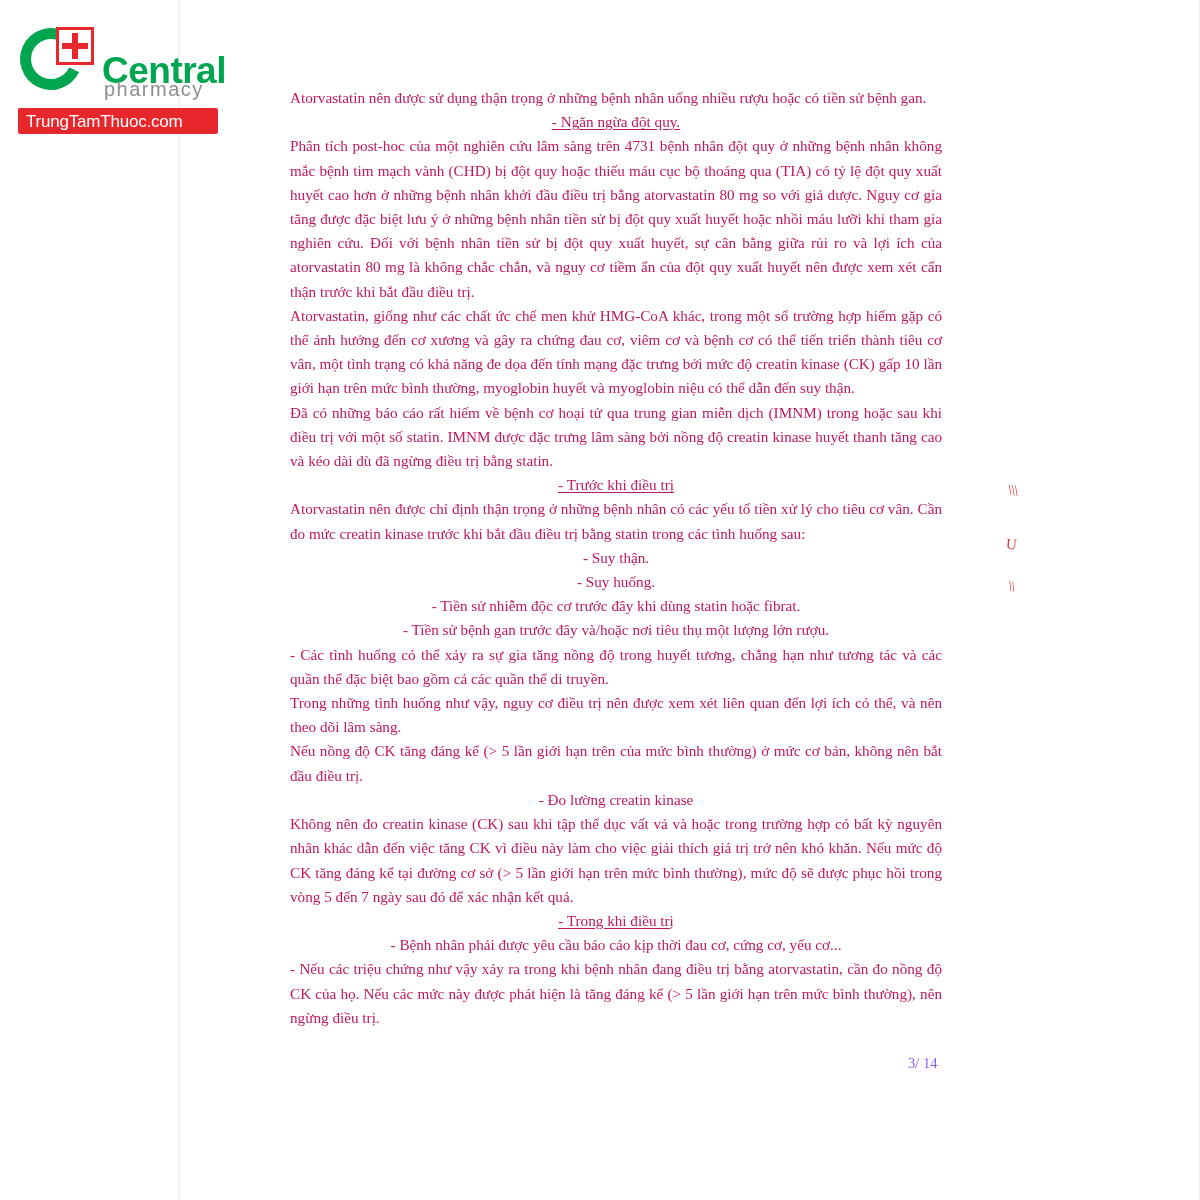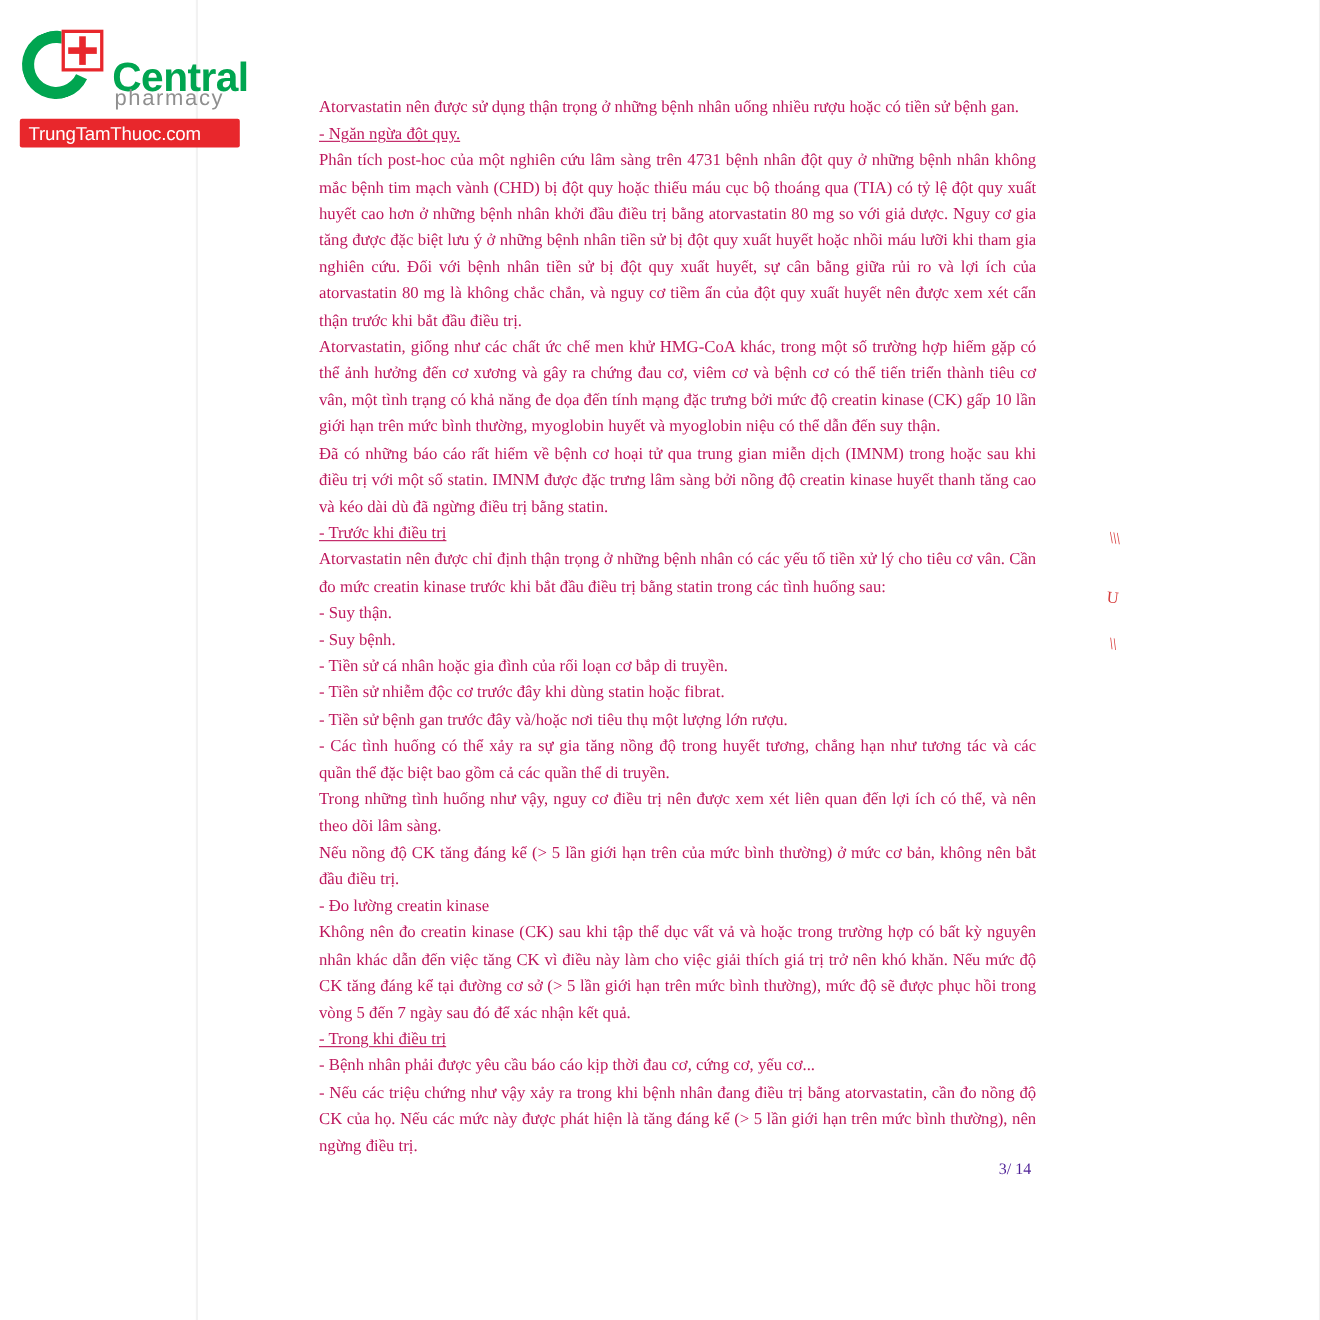--- a/index.html
+++ b/index.html
@@ -145,32 +145,32 @@
     line-height: 24.2px;
     color: #be185d;
     text-align: justify;
     text-justify: inter-word;
   }
   .para {
     margin: 0 0 0 0;
     text-align: justify;
   }
   .para.nojust {
-    text-align: left;
+    text-align: center;
   }
   .underline-head {
     text-decoration: underline;
     text-underline-offset: 2px;
   }
   .page-num {
     position: absolute;
     left: 908px;
     top: 1055px;
     font-size: 14.5px;
-    color: #4c1d95;
+    color: #8b5cf6;
   }
 
   
   .scribble {
     position: absolute;
     color: #d01b1b;
     font-family: "Liberation Serif", serif;
     font-size: 15px;
     line-height: 17px;
     opacity: 0.85;
@@ -202,22 +202,21 @@
 
 <div class="doc-body">
   <p class="para">Atorvastatin nên được sử dụng thận trọng ở những bệnh nhân uống nhiều rượu hoặc có tiền sử bệnh gan.</p>
   <p class="para nojust underline-head">- Ngăn ngừa đột quy.</p>
   <p class="para">Phân tích post-hoc của một nghiên cứu lâm sàng trên 4731 bệnh nhân đột quy ở những bệnh nhân không mắc bệnh tim mạch vành (CHD) bị đột quy hoặc thiếu máu cục bộ thoáng qua (TIA) có tỷ lệ đột quy xuất huyết cao hơn ở những bệnh nhân khởi đầu điều trị bằng atorvastatin 80 mg so với giả dược. Nguy cơ gia tăng được đặc biệt lưu ý ở những bệnh nhân tiền sử bị đột quy xuất huyết hoặc nhồi máu lưỡi khi tham gia nghiên cứu. Đối với bệnh nhân tiền sử bị đột quy xuất huyết, sự cân bằng giữa rủi ro và lợi ích của atorvastatin 80 mg là không chắc chắn, và nguy cơ tiềm ẩn của đột quy xuất huyết nên được xem xét cẩn thận trước khi bắt đầu điều trị.</p>
   <p class="para">Atorvastatin, giống như các chất ức chế men khử HMG-CoA khác, trong một số trường hợp hiếm gặp có thể ảnh hưởng đến cơ xương và gây ra chứng đau cơ, viêm cơ và bệnh cơ có thể tiến triển thành tiêu cơ vân, một tình trạng có khả năng đe dọa đến tính mạng đặc trưng bởi mức độ creatin kinase (CK) gấp 10 lần giới hạn trên mức bình thường, myoglobin huyết và myoglobin niệu có thể dẫn đến suy thận.</p>
   <p class="para">Đã có những báo cáo rất hiếm về bệnh cơ hoại tử qua trung gian miễn dịch (IMNM) trong hoặc sau khi điều trị với một số statin. IMNM được đặc trưng lâm sàng bởi nồng độ creatin kinase huyết thanh tăng cao và kéo dài dù đã ngừng điều trị bằng statin.</p>
   <p class="para nojust underline-head">- Trước khi điều trị</p>
   <p class="para">Atorvastatin nên được chỉ định thận trọng ở những bệnh nhân có các yếu tố tiền xử lý cho tiêu cơ vân. Cần đo mức creatin kinase trước khi bắt đầu điều trị bằng statin trong các tình huống sau:</p>
   <p class="para nojust">- Suy thận.</p>
-  <p class="para nojust">- Suy bệnh.</p>
-  <p class="para nojust">- Tiền sử cá nhân hoặc gia đình của rối loạn cơ bắp di truyền.</p>
+  <p class="para nojust">- Suy huống.</p>
   <p class="para nojust">- Tiền sử nhiễm độc cơ trước đây khi dùng statin hoặc fibrat.</p>
   <p class="para nojust">- Tiền sử bệnh gan trước đây và/hoặc nơi tiêu thụ một lượng lớn rượu.</p>
   <p class="para">- Các tình huống có thể xảy ra sự gia tăng nồng độ trong huyết tương, chẳng hạn như tương tác và các quần thể đặc biệt bao gồm cả các quần thể di truyền.</p>
   <p class="para">Trong những tình huống như vậy, nguy cơ điều trị nên được xem xét liên quan đến lợi ích có thể, và nên theo dõi lâm sàng.</p>
   <p class="para">Nếu nồng độ CK tăng đáng kể (&gt; 5 lần giới hạn trên của mức bình thường) ở mức cơ bản, không nên bắt đầu điều trị.</p>
   <p class="para nojust">- Đo lường creatin kinase</p>
   <p class="para">Không nên đo creatin kinase (CK) sau khi tập thể dục vất vả và hoặc trong trường hợp có bất kỳ nguyên nhân khác dẫn đến việc tăng CK vì điều này làm cho việc giải thích giá trị trở nên khó khăn. Nếu mức độ CK tăng đáng kể tại đường cơ sở (&gt; 5 lần giới hạn trên mức bình thường), mức độ sẽ được phục hồi trong vòng 5 đến 7 ngày sau đó để xác nhận kết quả.</p>
   <p class="para nojust underline-head">- Trong khi điều trị</p>
   <p class="para nojust">- Bệnh nhân phải được yêu cầu báo cáo kịp thời đau cơ, cứng cơ, yếu cơ...</p>
   <p class="para">- Nếu các triệu chứng như vậy xảy ra trong khi bệnh nhân đang điều trị bằng atorvastatin, cần đo nồng độ CK của họ. Nếu các mức này được phát hiện là tăng đáng kể (&gt; 5 lần giới hạn trên mức bình thường), nên ngừng điều trị.</p>

